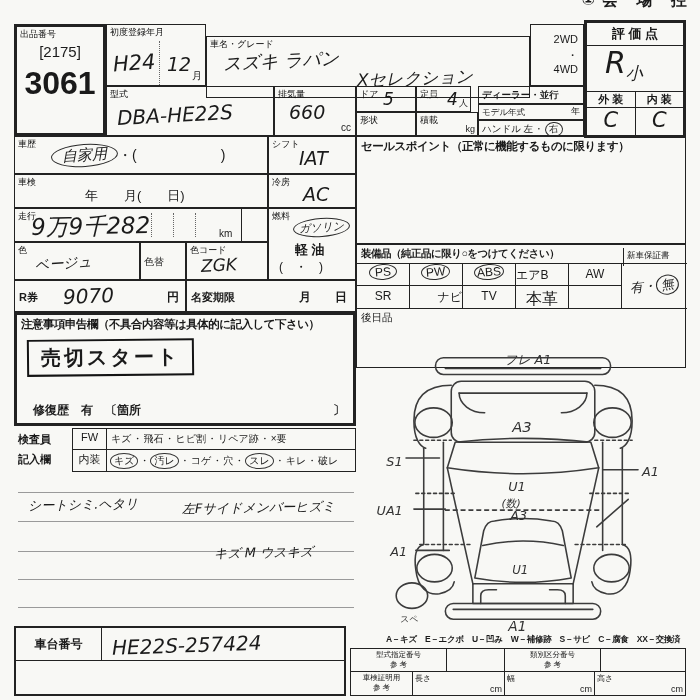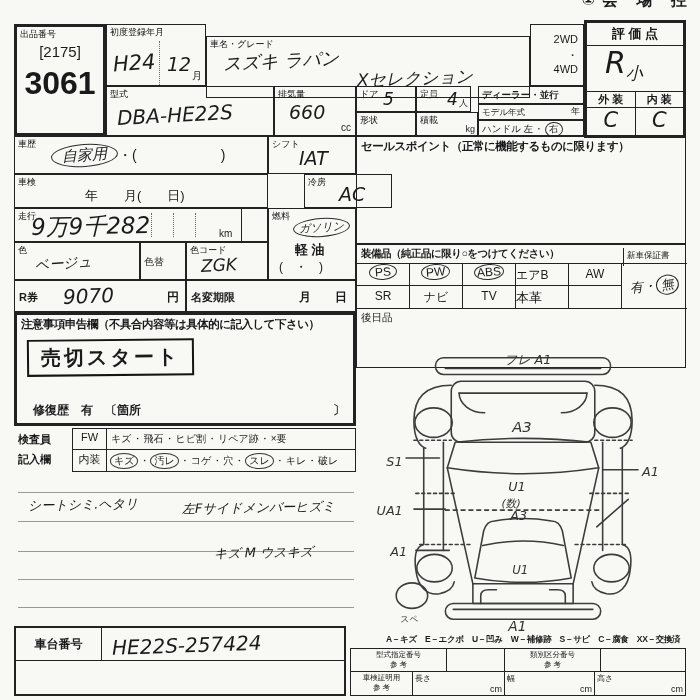--- a/index.html
+++ b/index.html
@@ -122,21 +122,21 @@
   <div class="cell" style="left:268px;top:136px;width:88px;height:38px;">
     <span class="lbl">シフト</span>
     <span class="abs hw" style="left:30px;top:4px;font-size:19px;margin-top:6px;">IAT</span>
   </div>
 
   <div class="cell" style="left:14px;top:174px;width:254px;height:34px;">
     <span class="lbl">車検</span>
     <span class="abs print" style="left:70px;top:12px;font-size:13px;">年　　月(　　日)</span>
   </div>
 
-  <div class="cell" style="left:268px;top:174px;width:88px;height:34px;margin-left:36px;">
+  <div class="cell" style="left:268px;top:174px;width:88px;height:34px;">
     <span class="lbl">冷房</span>
     <span class="abs hw" style="left:34px;top:8px;font-size:19px;">AC</span>
   </div>
 
   <div class="cell" style="left:14px;top:208px;width:254px;height:34px;">
     <span class="lbl">走行</span>
     <div class="dotv" style="left:136px;top:4px;bottom:4px;"></div>
     <div class="dotv" style="left:158px;top:4px;bottom:4px;"></div>
     <div class="dotv" style="left:180px;top:4px;bottom:4px;"></div>
     <div class="solidv" style="left:226px;top:0;bottom:0;"></div>
@@ -229,23 +229,23 @@
     <div class="abs" style="left:0;top:18px;width:264px;height:44px;border-top:1.4px solid #222;border-bottom:1.4px solid #222;box-sizing:content-box;">
       <div style="display:flex;height:22px;border-bottom:1.4px solid #222;box-sizing:border-box;">
         <span class="eqc" style="flex:1;text-align:center;font-size:12px;border-right:1.4px solid #222;"><span class="circ" style="padding:0 5px;">PS</span></span>
         <span class="eqc" style="flex:1;text-align:center;font-size:12px;border-right:1.4px solid #222;"><span class="circ" style="padding:0 4px;">PW</span></span>
         <span class="eqc" style="flex:1;text-align:center;font-size:12px;border-right:1.4px solid #222;"><span class="circ" style="padding:0 2px;">ABS</span></span>
         <span class="eqc" style="flex:1;text-align:left;font-size:12px;border-right:1.4px solid #222;padding-top:3px;">エアB</span>
         <span class="eqc" style="flex:1;text-align:center;font-size:12px;padding-top:3px;">AW</span>
       </div>
       <div style="display:flex;height:22px;">
         <span style="flex:1;text-align:center;font-size:12px;border-right:1.4px solid #222;padding-top:3px;">SR</span>
-        <span style="flex:1;text-align:center;font-size:12px;border-right:1.4px solid #222;padding-top:3px;">ナビ</span>
+        <span style="flex:1;text-align:right;font-size:12px;border-right:1.4px solid #222;padding-top:3px;">ナビ</span>
         <span style="flex:1;text-align:center;font-size:12px;border-right:1.4px solid #222;padding-top:3px;">TV</span>
-        <span style="flex:1;text-align:left;font-size:13px;border-right:1.4px solid #222;padding-top:3px;">本革</span>
+        <span style="flex:1;text-align:center;font-size:16px;border-right:1.4px solid #222;padding-top:3px;">本革</span>
         <span style="flex:1;text-align:center;font-size:12px;padding-top:3px;"></span>
       </div>
     </div>
     <div class="abs" style="left:264px;top:18px;width:66px;height:45.5px;border-left:1.4px solid #222;border-top:1.4px solid #222;border-bottom:1.4px solid #222;box-sizing:border-box;display:flex;align-items:center;justify-content:center;">
       <span class="hw" style="font-size:13px;transform:rotate(-6deg);"><span>有</span><span>・</span><span class="circ" style="padding:0 4px;">無</span></span>
     </div>
     <div class="abs print" style="left:4px;top:66px;font-size:10.5px;">後日品</div>
   </div>
 
   <svg viewBox="0 0 332 295" style="position:absolute;left:358px;top:342px;width:332px;height:290px;">

